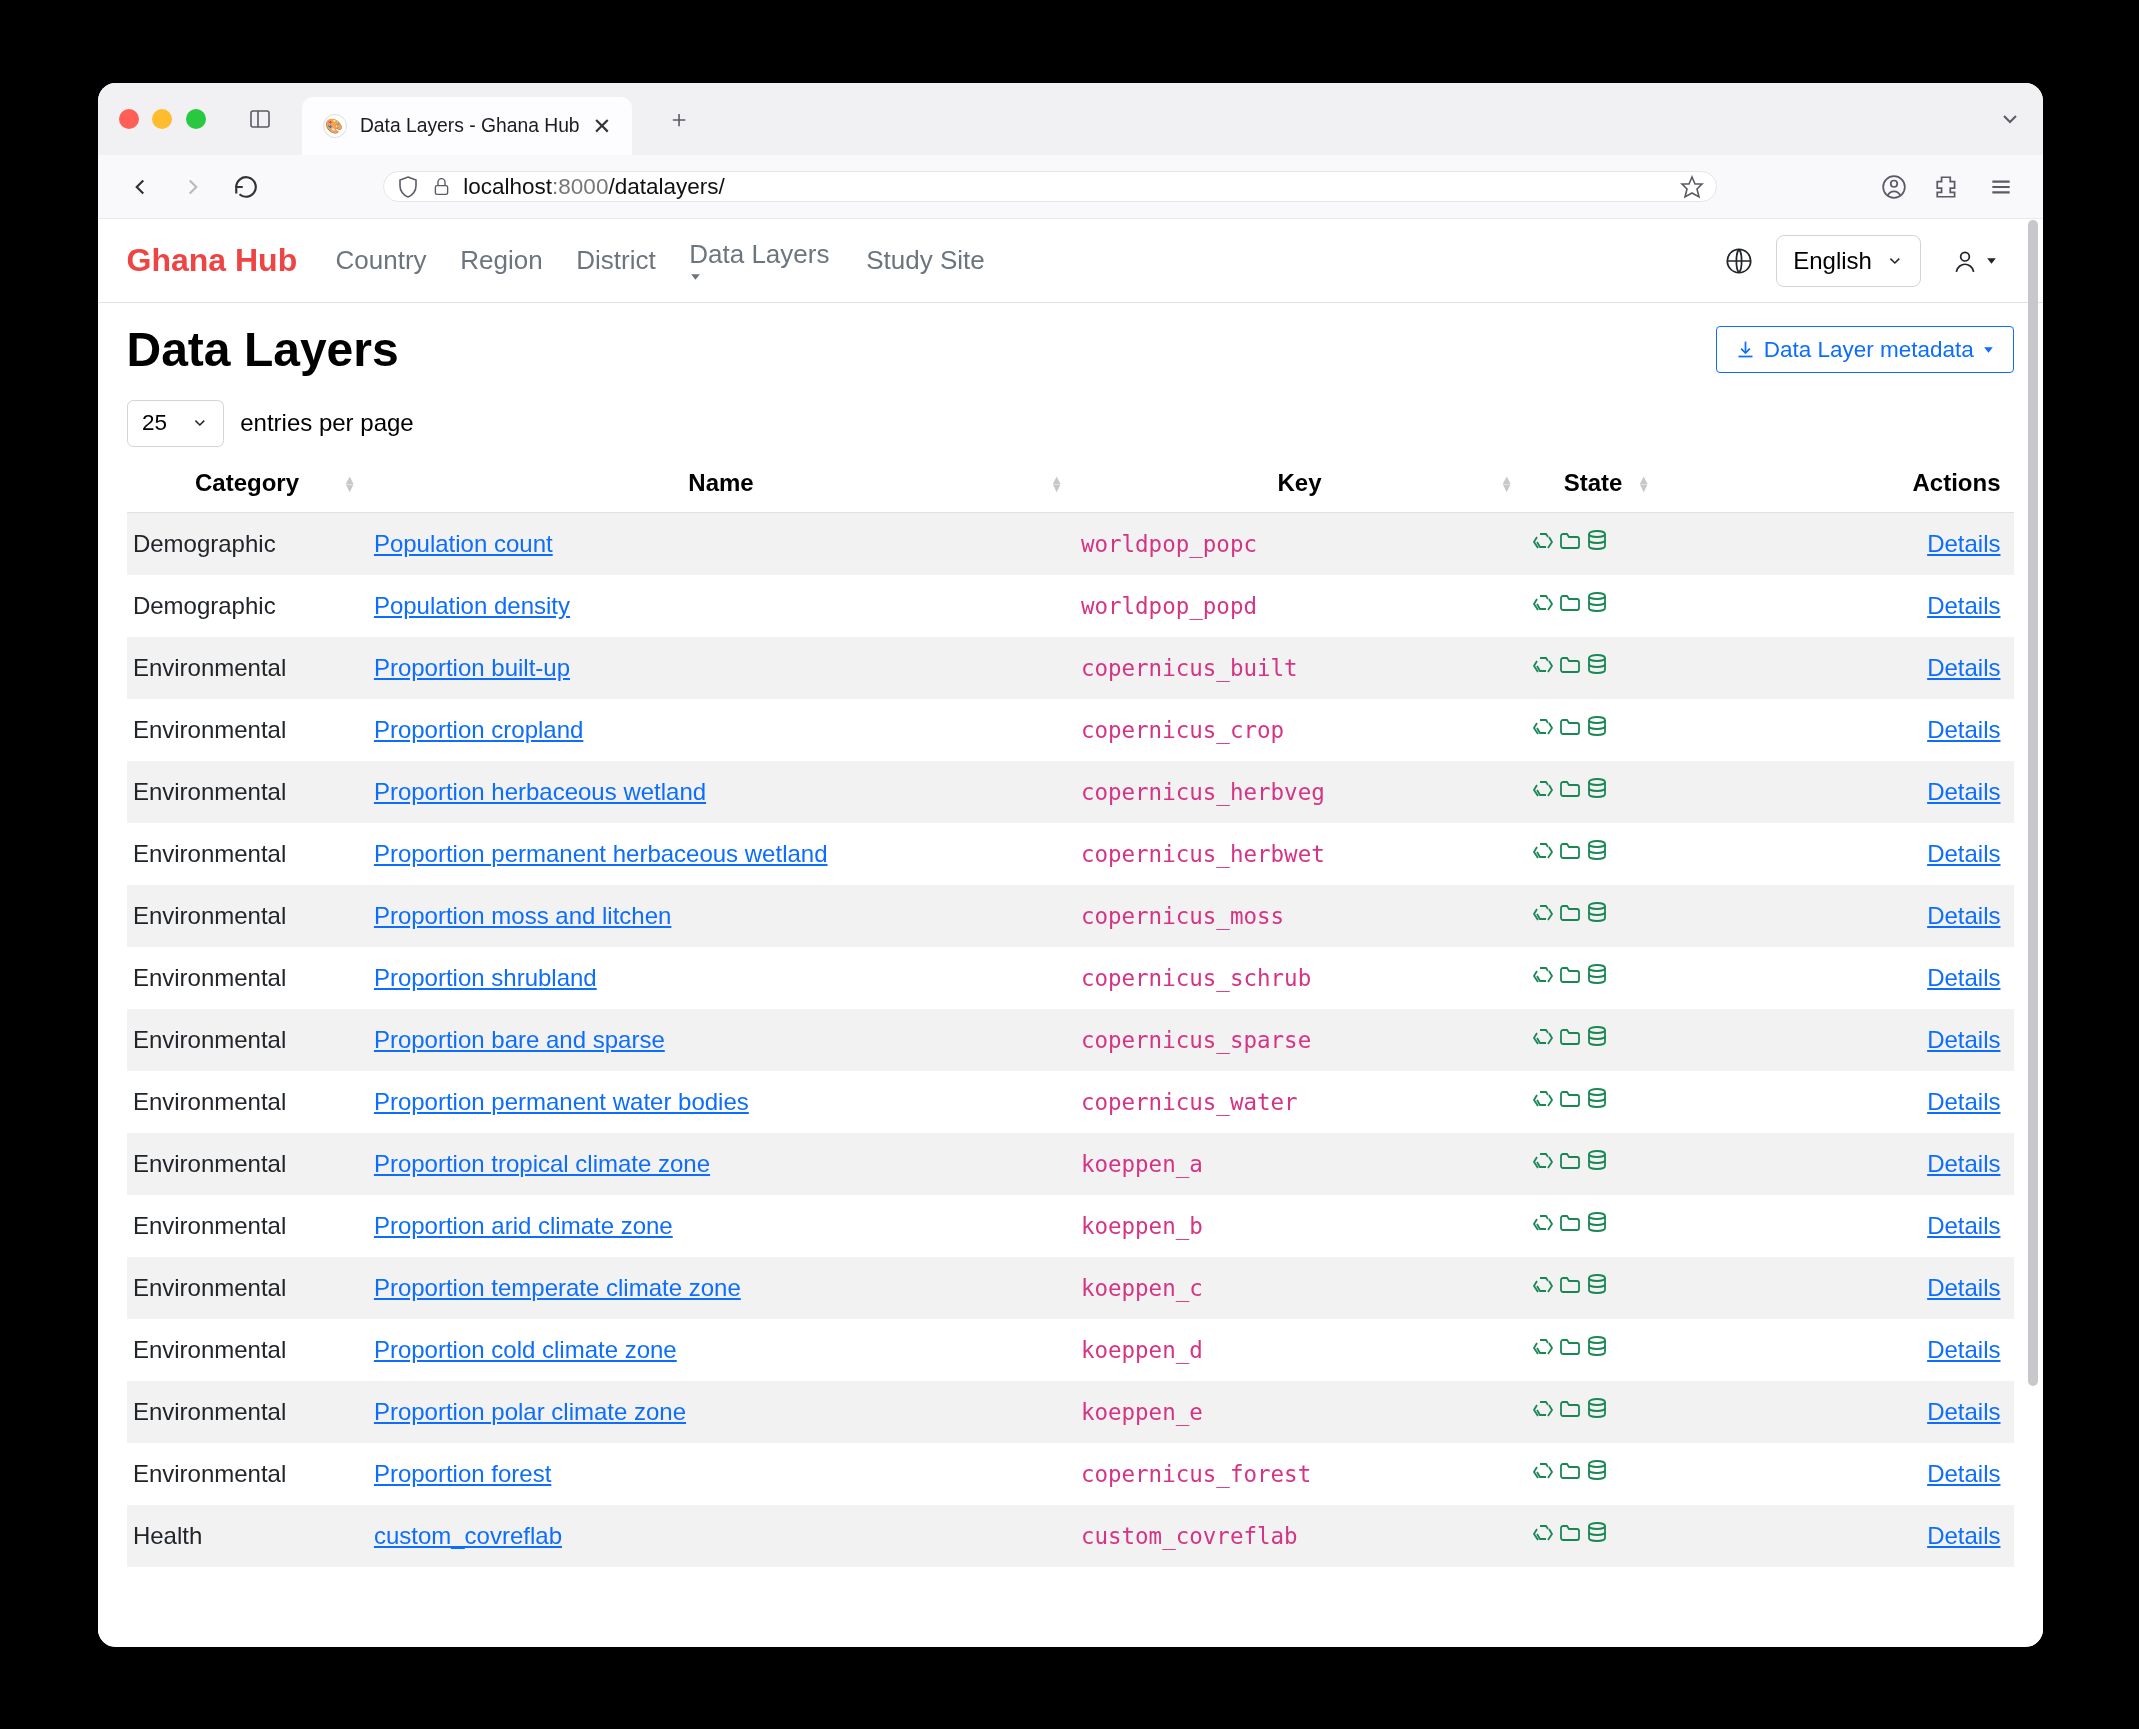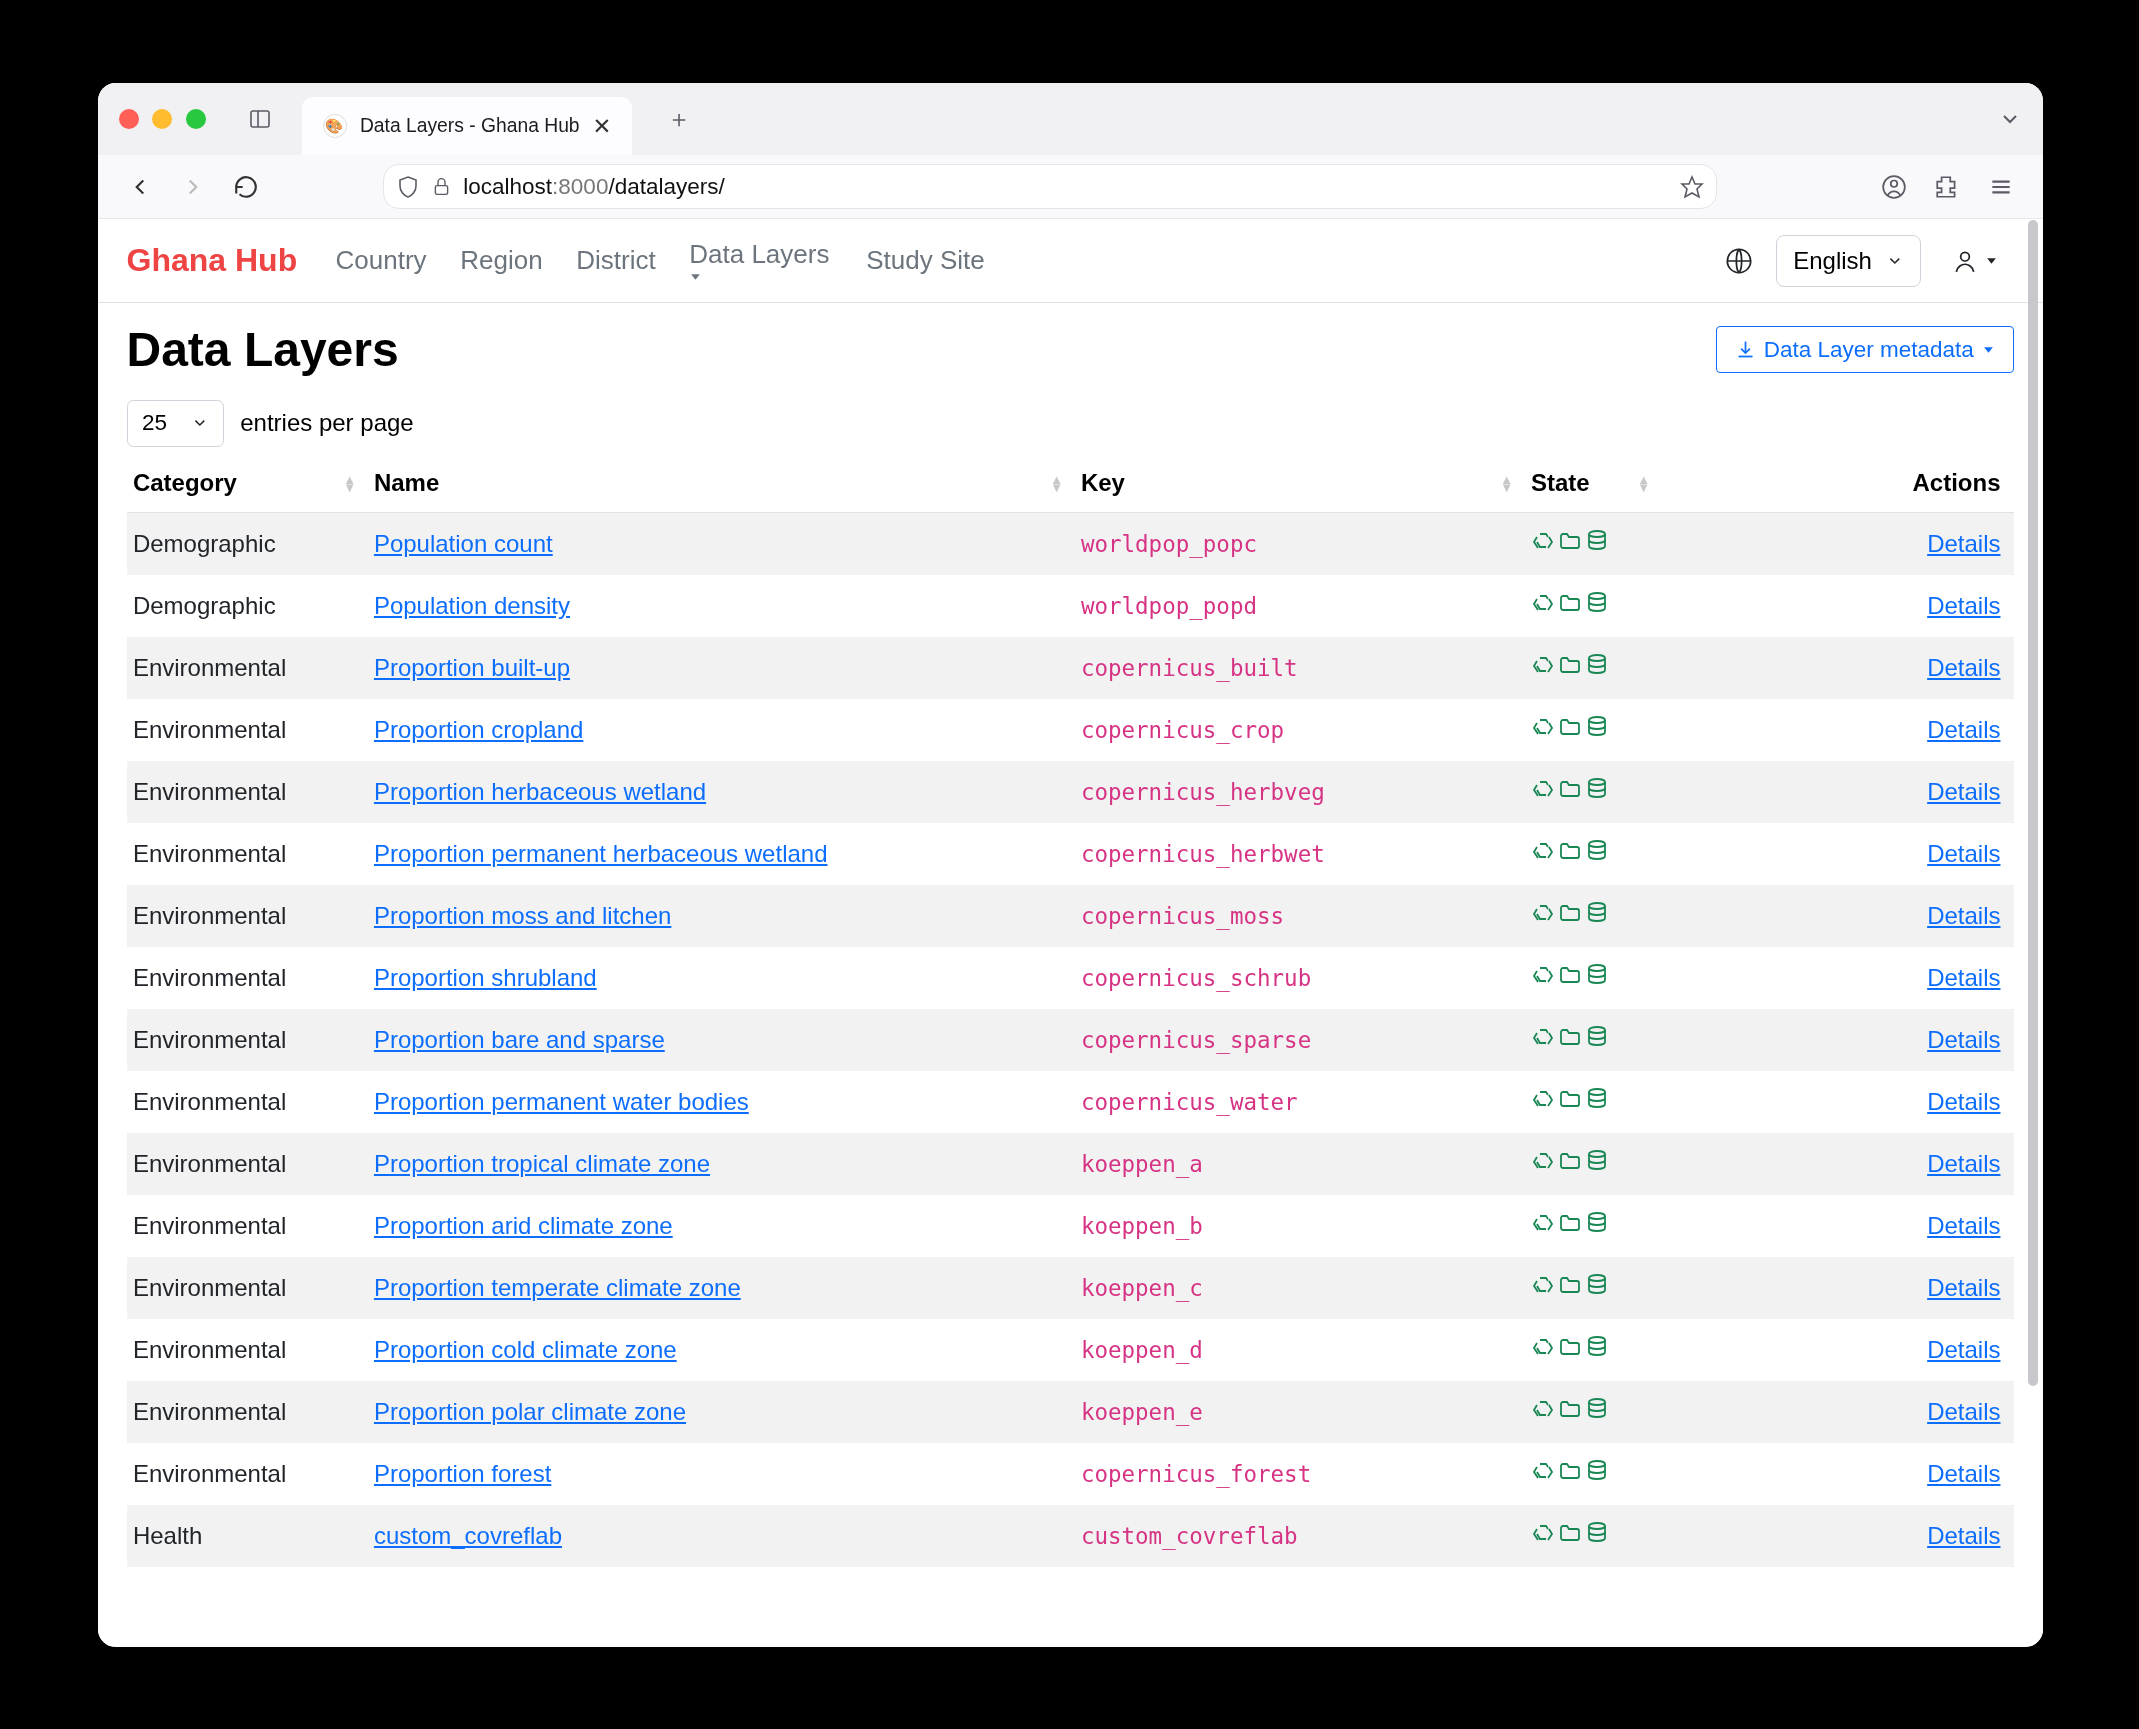--- a/index.html
+++ b/index.html
@@ -62,21 +62,21 @@
   display: flex;
   align-items: center;
   padding: 0 21px;
   gap: 11.3px;
   border-bottom: 0.8px solid #e9e8ec;
 }
 .tb-btn { width:42px;height:42px;display:flex;align-items:center;justify-content:center;color:#5b5b66; }
 .tb-btn.disabled { color:#bbb; }
 .urlbar {
   flex:1;
-  height:45px;
+  height:31px;
   background:#fff;
   border:0.8px solid #e5e5e9;
   border-radius:16px;
   display:flex;
   align-items:center;
   padding:0 11.3px;
   gap:11.3px;
   margin:0 145px 0 105px;
 }
 .urlbar .shield, .urlbar .lock { color:#5b5b66; }
@@ -164,21 +164,21 @@
   padding:0 11.3px;
   font-size:22.5px;
 }
 table {
   width:100%;
   border-collapse:collapse;
   font-size:24px;
   margin-top:4.8px;
 }
 thead th {
-  text-align:left;
+  text-align:center;
   font-weight:700;
   padding:14.5px 6.4px;
   border-bottom:1.6px solid #dee2e6;
   position:relative;
 }
 th.actions { text-align:right; padding-right:13px;}
 .sortmark {
   position:absolute;
   right:11.3px; top:50%; transform:translateY(-50%);
   display:flex;flex-direction:column;line-height:7.2px;font-size:13px;color:#c8c8c8;

